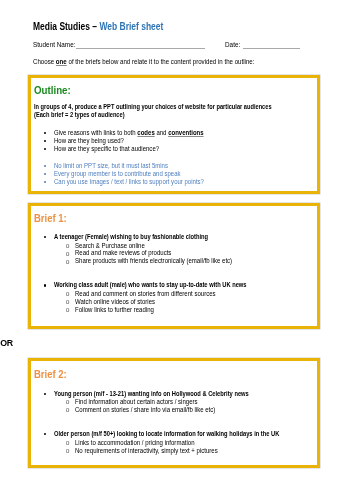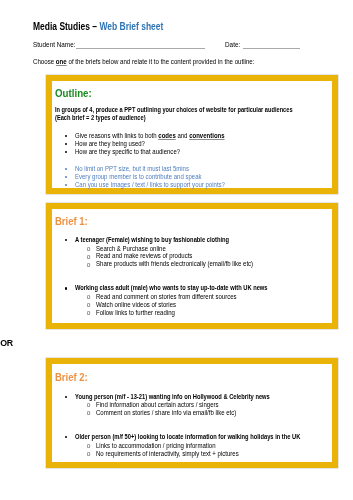--- a/index.html
+++ b/index.html
@@ -16,22 +16,22 @@
   .title .blue{color:#2e74b5;}
 
   .srow{position:absolute;font-size:6.6px;line-height:7px;}
   .sname{left:33px;top:41.4px;--sx:0.965;}
   .drow{left:225.3px;top:41.4px;--sx:0.965;}
   .rule{position:absolute;height:1px;background:#a9a9a9;}
 
   .choose{position:absolute;left:33px;top:58.2px;font-size:6.6px;line-height:7px;--sx:0.931;}
   .choose b{font-weight:bold;text-decoration:underline;text-decoration-thickness:0.4px;text-underline-offset:0.9px;text-decoration-color:#8c8c8c;}
 
-  .boxed{position:absolute;left:46px;width:292.4px;
-         border:6px solid #eab308;box-shadow:0 0 0 0.45px rgba(150,150,150,0.55);box-sizing:border-box;background:#fff;}
+  .boxed{position:absolute;left:28px;width:292.4px;
+         border:3px solid #eab308;box-shadow:0 0 0 0.45px rgba(150,150,150,0.55);box-sizing:border-box;background:#fff;}
   #outline-box{top:74.5px;height:119.0px;}
   #brief1-box{top:203.3px;height:126.2px;}
   #brief2-box{top:357.9px;height:109.8px;}
 
   .bxhead{position:absolute;left:2.6px;font-size:11.1px;font-weight:bold;line-height:12px;}
   .green{color:#1a8a1f;}
   .orange{color:#ed9142;}
 
   .bline{position:absolute;font-size:6.6px;line-height:7px;}
   .bold{font-weight:bold;}

